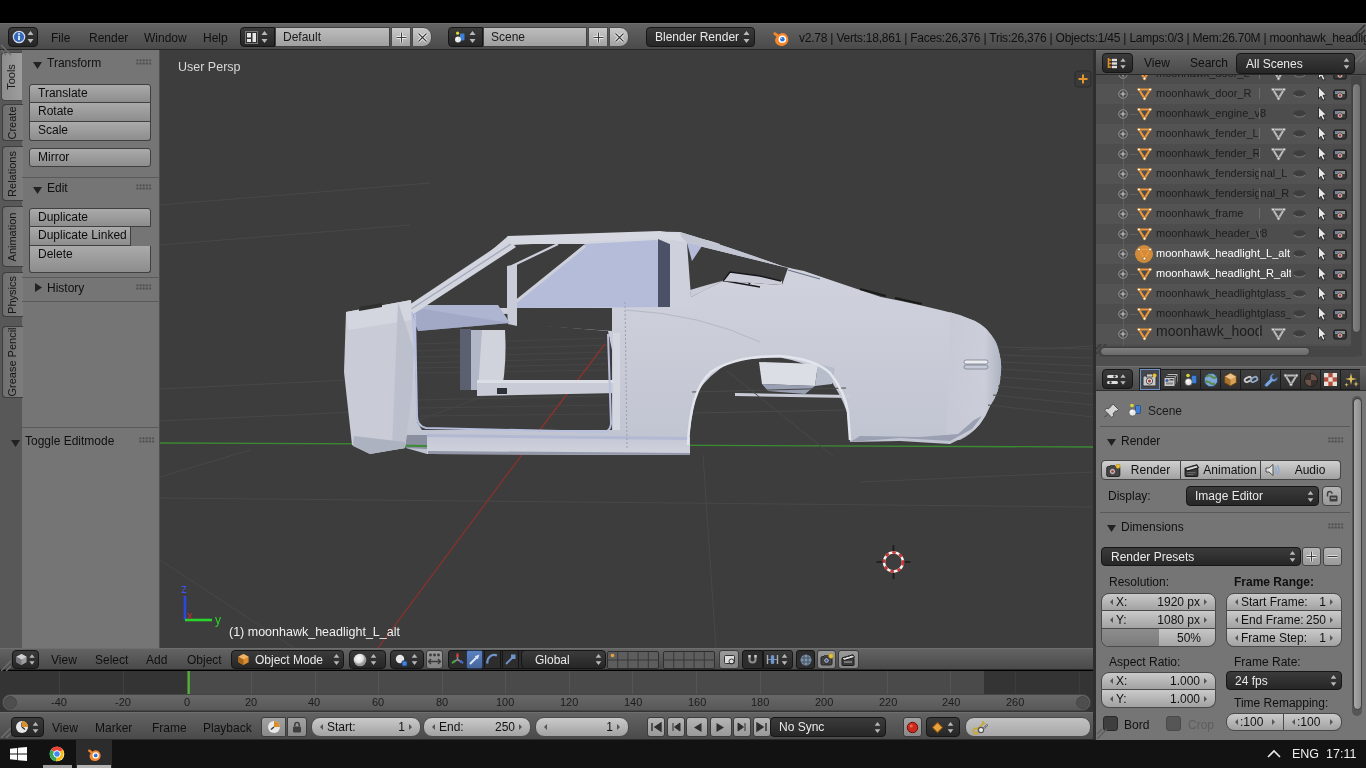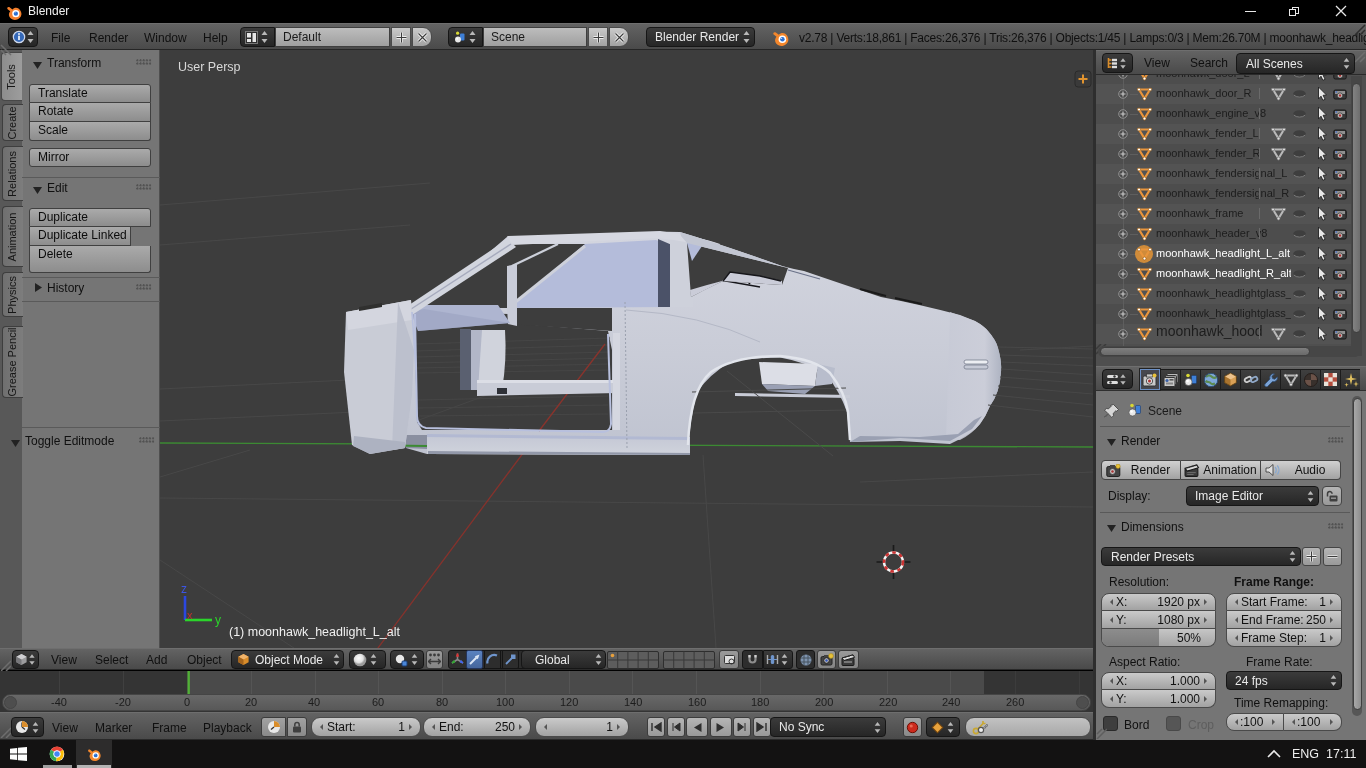--- a/index.html
+++ b/index.html
@@ -20,35 +20,20 @@
 .arrr{width:0;height:0;border:3.5px solid transparent;border-left-color:#555;margin-right:5px;margin-left:4px;display:inline-block}
 .pill .arrr{margin-left:4px}
 .pbtn{width:18px;height:20px;background:linear-gradient(180deg,#b5b5b5,#999);border:1px solid #3c3c3c;border-radius:3px;margin-right:1.5px;display:flex;align-items:center;justify-content:center;}
 .ptab{position:absolute;top:2px;width:20px;height:21px;display:flex;align-items:center;justify-content:center;background:linear-gradient(180deg,#3f3f3f,#2f2f2f);border:1px solid #1c1c1c;border-right:none;}
 .rbtn{height:20px;background:linear-gradient(180deg,#d0d0d0,#a2a2a2);border:1px solid #454545;color:#111;font-size:12px;}
 svg{display:block;}
 </style></head>
 <body>
 <div id="root">
 
-<div class="abs" style="left:0;top:0;width:1366px;height:23px;background:#000;">
-  <svg class="abs" style="left:6px;top:3px" width="17" height="17" viewBox="0 0 64 64">
-    <path d="M38 18c-5.5 0-10.4 2.4-13.8 6.2L13.5 16c-2.6-2-6.3-1.7-8 .6-1.7 2.3-.8 5.6 1.8 7.6l8.7 6.6C13 34 11 39 11 44c0 .8 0 1.6.2 2.4C12.6 56 22 64 33.5 64 46 64 56.5 55 58 43.5l.2-2C58 30 49 18 38 18z" fill="#f5802c"></path>
-    <circle cx="37" cy="40" r="13.5" fill="#fff"></circle>
-        <circle cx="37" cy="40" r="8" fill="#2a6fd2"></circle>
-        <ellipse cx="34" cy="37" rx="2.5" ry="1.8" fill="#cfe0f5"></ellipse>
-  </svg>
-  <span class="abs" style="left:28px;top:4px;color:#f2f2f2;font-size:12px;">Blender</span>
-  <div class="abs" style="left:1245px;top:11px;width:11px;height:1px;background:#e8e8e8"></div>
-  <div class="abs" style="left:1292px;top:7px;width:7px;height:7px;border:1px solid #e8e8e8;"></div>
-  <div class="abs" style="left:1289px;top:9px;width:7px;height:7px;border:1px solid #e8e8e8;background:#000"></div>
-  <svg class="abs" style="left:1335px;top:5px" width="12" height="12">
-        <path d="M1 1l10 10M11 1l-10 10" stroke="#e8e8e8" stroke-width="1.3"></path>
-      </svg>
-</div>
 
 <div class="abs hdr" style="left:0;top:23px;width:1366px;height:27px;border-bottom:1px solid #262626;">
   <div class="abs dk row" style="left:8px;top:3px;width:30px;height:20px;">
     <svg style="margin-left:3px" width="14" height="14" viewBox="0 0 16 16">
           <circle cx="8" cy="8" r="6.5" fill="#3569b9" stroke="#cfd8ea" stroke-width="1.4"></circle>
           <rect x="7.1" y="6.5" width="1.8" height="5" fill="#fff"></rect>
           <rect x="7.1" y="3.6" width="1.8" height="1.9" fill="#fff"></rect>
         </svg>
     <svg width="9" height="14" viewBox="0 0 9 14">
           <path d="M4.5 1L7.5 5h-6z" fill="#b9b9b9"></path>
@@ -1337,21 +1322,21 @@
         <span style="margin-left:auto">250</span>
         <span class="arrr"></span>
   </div>
   <div class="abs pill row" style="left:130px;top:271px;width:116px;height:18px;border-radius:0 0 8px 8px;border-top:none;">
     <span class="arrl"></span>
         <span style="margin-left:3px">Frame Step:</span>
         <span style="margin-left:auto">1</span>
         <span class="arrr"></span>
   </div>
   <span class="abs mtxt" style="left:13px;top:297px;">Aspect Ratio:</span>
-  <span class="abs mtxt" style="left:138px;top:297px;margin-left:12px;">Frame Rate:</span>
+  <span class="abs mtxt" style="left:138px;top:297px;">Frame Rate:</span>
   <div class="abs pill row" style="left:5px;top:314px;width:115px;height:18px;border-radius:8px 8px 0 0;">
     <span class="arrl"></span>
         <span style="margin-left:3px">X:</span>
         <span style="margin-left:auto">1.000</span>
         <span class="arrr"></span>
   </div>
   <div class="abs pill row" style="left:5px;top:332px;width:115px;height:18px;border-radius:0 0 8px 8px;border-top:none;">
     <span class="arrl"></span>
         <span style="margin-left:3px">Y:</span>
         <span style="margin-left:auto">1.000</span>

